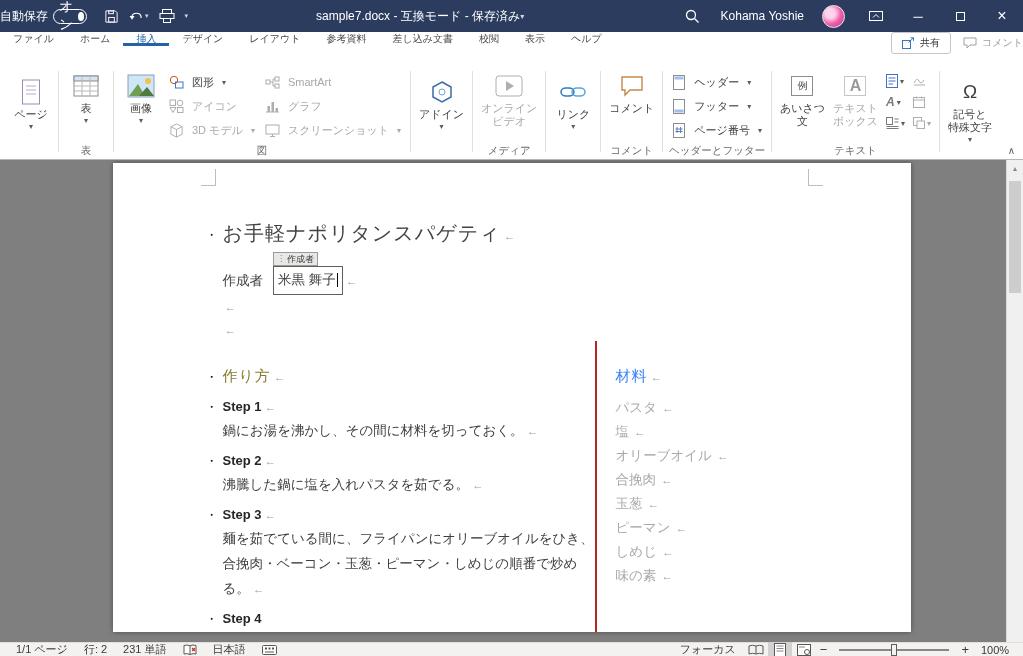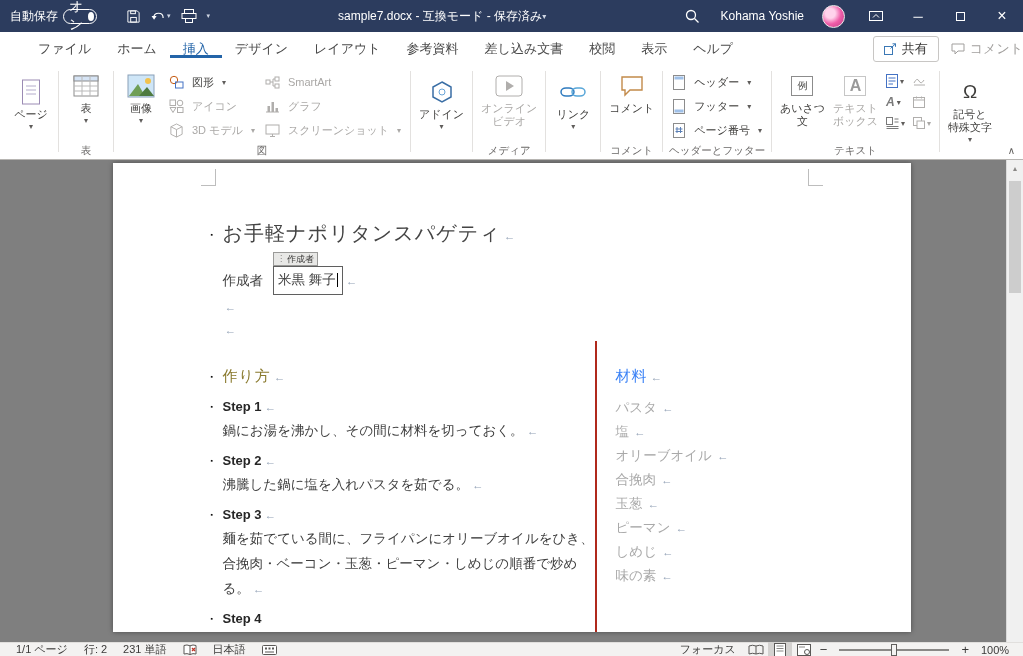--- a/index.html
+++ b/index.html
@@ -3,21 +3,21 @@
 <meta charset="utf-8">
 <style>
   * { margin:0; padding:0; box-sizing:border-box; }
   html,body { width:1023px; height:656px; overflow:hidden;
     font-family:"Liberation Sans","DejaVu Sans",sans-serif; background:#fff; }
   .app { width:1023px; height:656px; display:flex; flex-direction:column; }
 
   
   .titlebar { height:32px; background:#2c3c5e; color:#fff; display:flex; align-items:center;
     font-size:12px; flex-shrink:0; }
-  .tb-left { display:flex; gap:21px; padding-left:10px; }
+  .tb-left { display:flex; gap:9px; padding-left:0; }
   .autosave { display:flex; align-items:center; gap:5px; }
   .toggle { width:34px; height:15px; border:1px solid #fff; border-radius:8px; display:flex;
     align-items:center; justify-content:space-between; padding:0 2px 0 5px; }
   .toggle-text { font-size:14px; color:#fff; }
   .toggle-knob { width:9px; height:9px; background:#fff; border-radius:50%; }
   .qat { display:flex; align-items:center; gap:10px; margin-left:8px; }
   .qat .ic { display:flex; align-items:center; gap:1px; }
   .mini-chev { font-size:7px; color:#cfd6e4; }
   .tb-title { margin-left:128px; display:flex; align-items:center; white-space:nowrap; }
   .tb-title .mini-chev { font-size:8px; }
@@ -26,22 +26,22 @@
   .slot.search { width:40px; }
   .slot.user { padding:0 8px; white-space:nowrap; }
   .avatar { width:23px; height:23px; border-radius:50%;
     background:radial-gradient(circle at 35% 35%, #ffd3ec 0 25%, #ef5da8 55%, #b93d86 100%);
     border:1px solid #e9e9e9; margin:0 10px; }
   .slot.winbtn { width:42px; font-size:13px; }
   .max-box { width:9px; height:9px; border:1px solid #fff; display:inline-block; }
   .slot.close { font-size:16px; }
 
   
-  .tabsrow { height:33px; background:#fff; display:flex; align-items:center; font-size:13px;
-    color:#4a4a4a; flex-shrink:0;margin-left:25px; }
+  .tabsrow { height:33px; background:#fff; display:flex; align-items:flex-start; font-size:10px;
+    color:#4a4a4a; flex-shrink:0; }
   .tab { padding:0 13px; display:flex; align-items:center; cursor:default; }
   .tab.active { color:#2364a8; box-shadow:inset 0 -3px 0 #2364a8; }
   .tabsrow-right { margin-left:auto; display:flex; align-items:center; gap:12px; }
   .share-btn { display:flex; align-items:center; gap:5px; border:1px solid #c8c6c4; border-radius:3px;
     padding:3px 10px; color:#3b3a39; }
   .cmt-btn { display:flex; align-items:center; gap:5px; color:#a19f9d; }
 
   
   .ribbon { height:95px; background:#fff; border-bottom:1px solid #b7b5b2; display:flex;
     align-items:stretch; padding:2px 2px 0 6px; position:relative; flex-shrink:0; }

